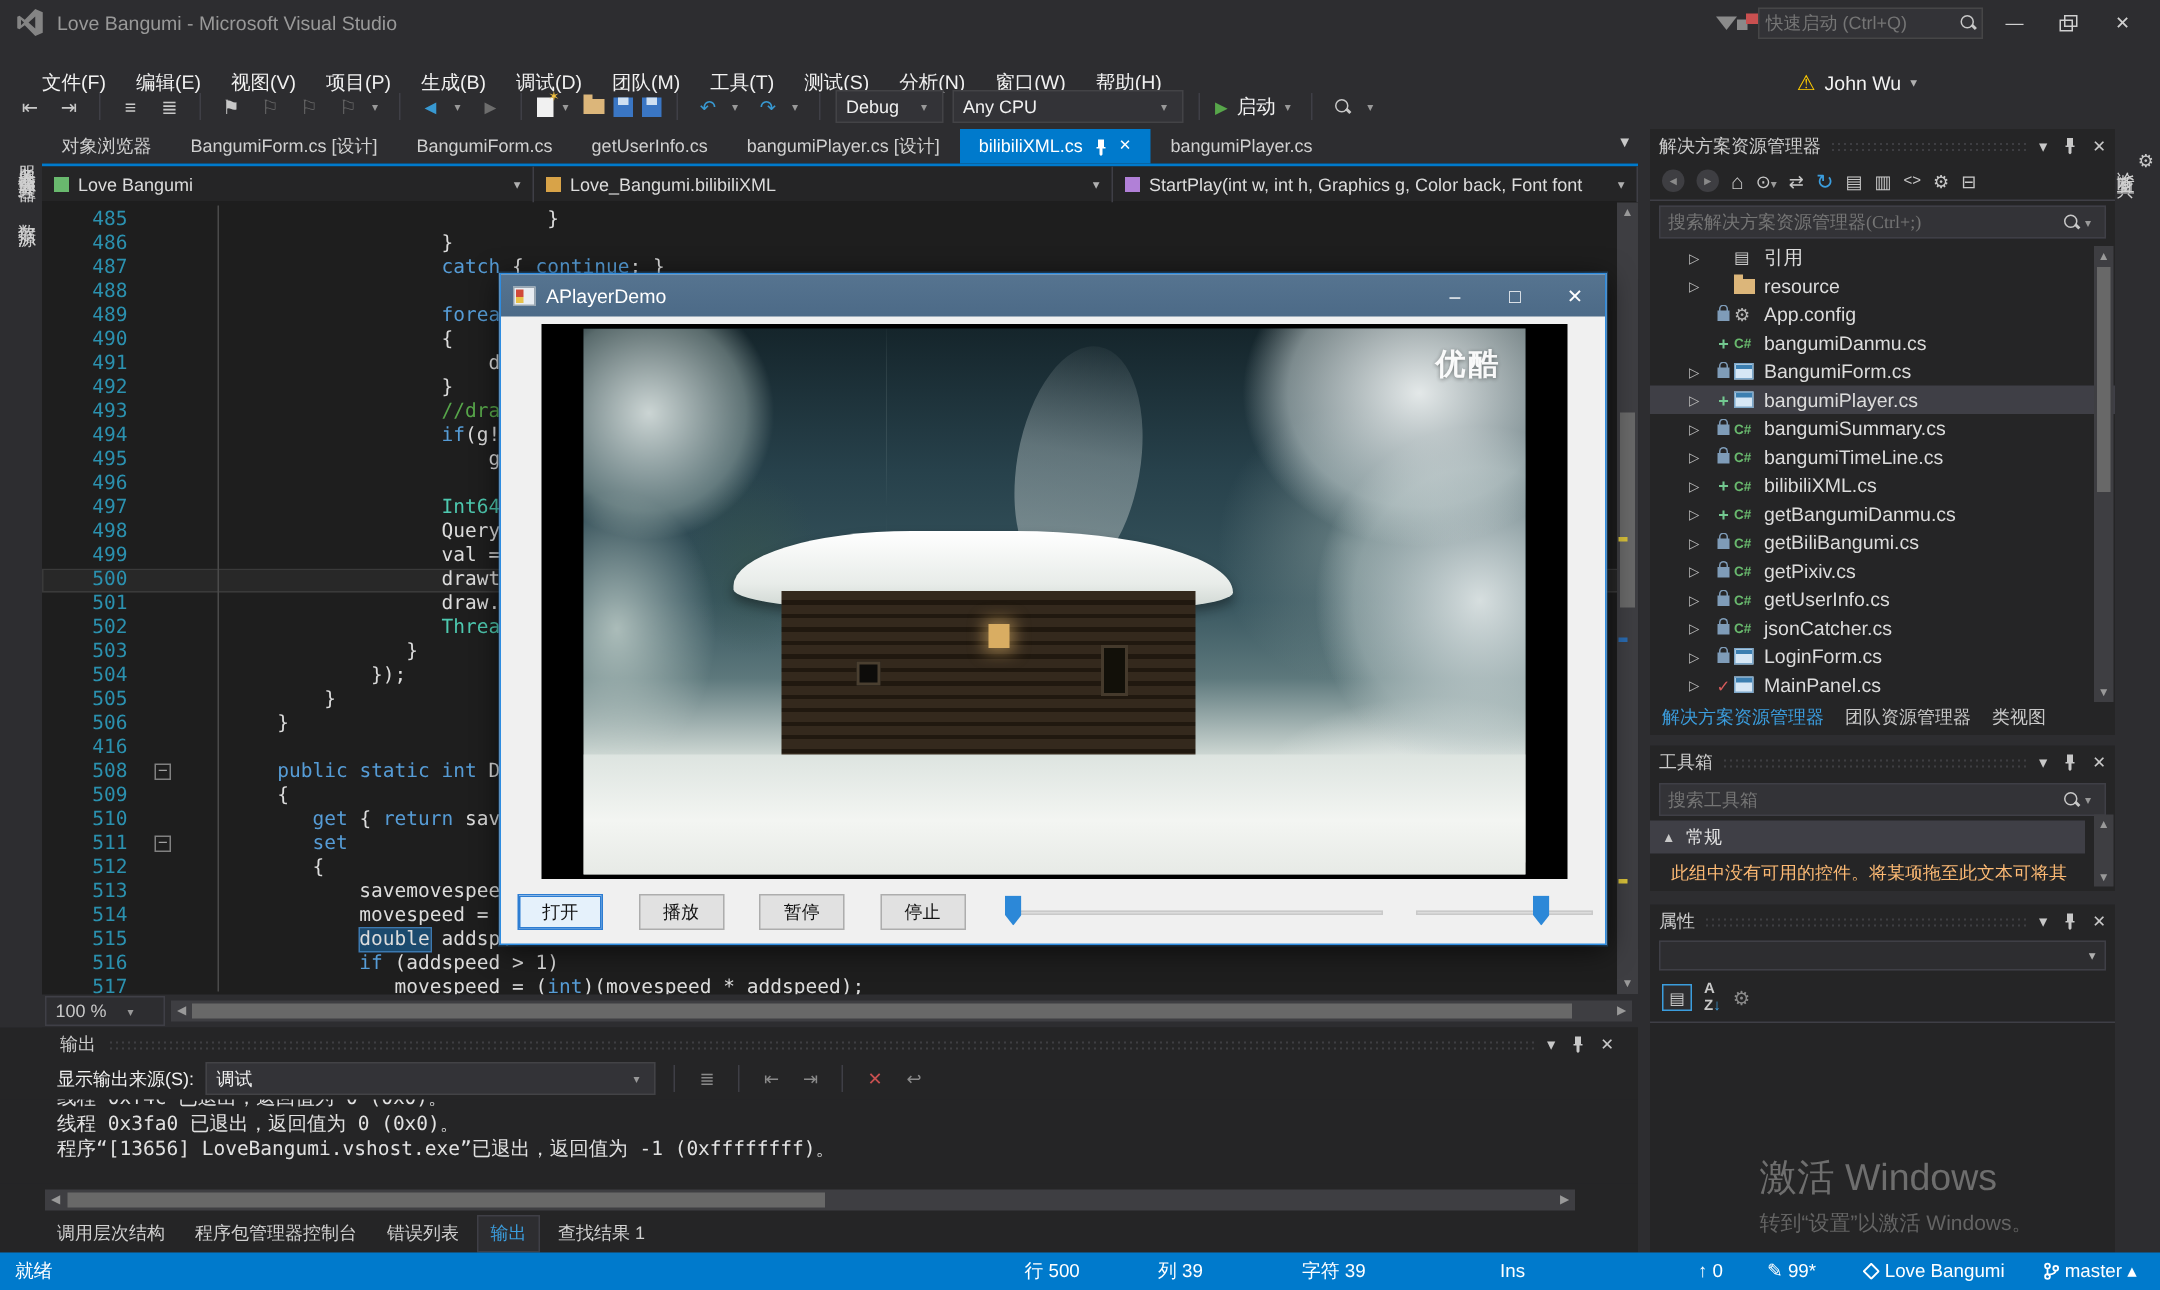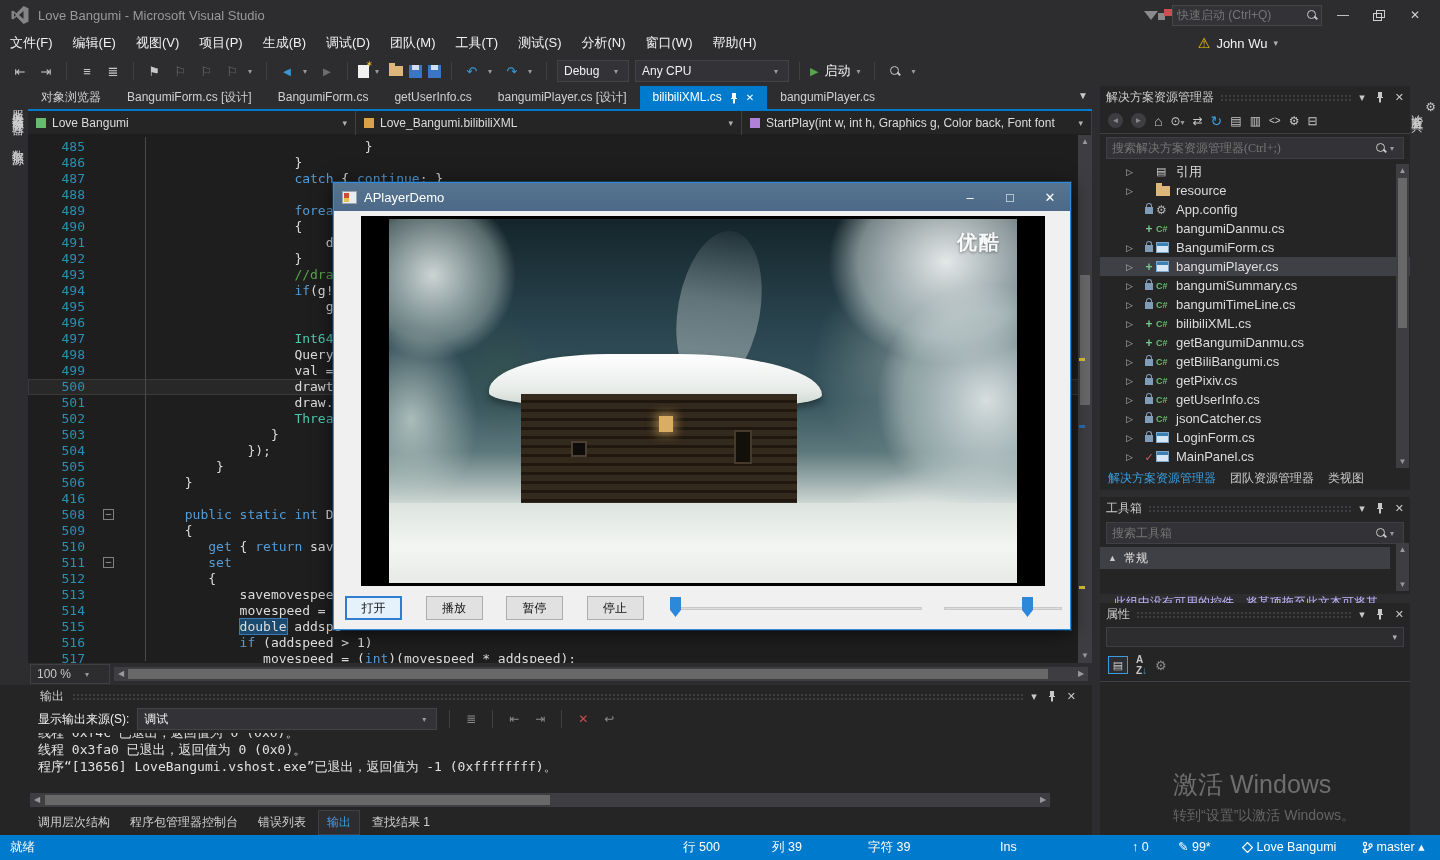--- a/index.html
+++ b/index.html
@@ -20,21 +20,21 @@
   .mag { width:10px; height:10px; position:relative; display:inline-block; }
   .mag::before{content:"";position:absolute;left:0;top:0;width:7px;height:7px;border:1.5px solid #c8c8c8;border-radius:50%;}
   .mag::after{content:"";position:absolute;left:7px;top:7px;width:4px;height:1.5px;background:#c8c8c8;transform:rotate(45deg);}
   .winbtns { display:flex; gap:2px; margin-left:4px;}
   .winbtn { width:34px; height:26px; display:flex; align-items:center; justify-content:center; color:#d0d0d0; font-size:12px; }
   .restico{width:12px;height:11px;position:relative;display:inline-block;}
   .restico i{position:absolute;left:0;bottom:0;width:9px;height:8px;border:1px solid #d0d0d0;}
   .restico b{position:absolute;right:0;top:0;width:9px;height:8px;border:1px solid #d0d0d0;}
 
   
-  .menubar { position:absolute; left:0; top:30px; width:1292px; height:26px; display:flex; align-items:center; padding-left:0; }
+  .menubar { position:absolute; left:0; top:42px; width:1292px; height:26px; display:flex; align-items:center; padding-left:18px; }
   .menu-item { padding:0 10px; height:26px; line-height:26px; color:#f1f1f1; font-size:13px; cursor:default; }
   .user-area { position:absolute; right:14px; top:0; height:26px; display:flex; align-items:center; gap:6px; color:#f1f1f1;}
   .warn { color:#fc0; font-size:14px; }
   .caret { color:#b0b0b0; font-size:9px; }
 
   
   .toolbar { position:absolute; left:0; top:56px; width:1440px; height:30px; display:flex; align-items:center; padding-left:10px; gap:6px;}
   .tbi { width:20px; height:20px; display:flex; align-items:center; justify-content:center; color:#c8c8c8; font-size:13px; }
   .tbi.dim { color:#6d6d6d; }
   .tbi.blue { color:#3899d2; }
@@ -158,21 +158,21 @@
   .ic-form { width:13px; height:11px; background:#d7e7f5; border:1px solid #7da7c9; box-shadow:inset 0 3px 0 #3c7fb1; display:inline-block;}
   .ic-ref { color:#c8c8c8; font-size:11px; }
   .ic-config { color:#b5b5b5; font-size:12px; }
   .pscroll { position:absolute; right:1px; width:13px; background:#3e3e42; }
   .pscroll .arr { position:absolute; left:0; width:13px; height:13px; color:#999; font-size:8px; text-align:center; line-height:13px; }
   .pscroll .thumb { position:absolute; left:2px; width:9px; background:#686868; }
   .setabs { display:flex; gap:14px; padding:4px 8px; font-size:12px; }
   .setab { color:#c8c8c8; } .setab.active { color:#3b9ddd; }
   .grouphdr { margin:2px 0 0 0; height:22px; background:#3f3f46; color:#e0e0e0; display:flex; align-items:center; padding:0 8px; gap:7px; font-size:12px;}
   .grouphdr .tri { font-size:9px; color:#c8c8c8; }
-  .tbx-empty { color:#c4b5fd; font-size:12px; padding:6px 8px 0 14px; line-height:15px; height:18px; overflow:hidden;margin-top:20px;}
+  .tbx-empty { color:#fdba74; font-size:12px; padding:6px 8px 0 14px; line-height:15px; height:18px; overflow:hidden;}
   .prop-combo { margin:2px 6px; height:20px; background:#2d2d30; border:1px solid #3f3f46; display:flex; align-items:center; justify-content:flex-end; padding:0 6px; color:#b0b0b0; font-size:9px; }
   .prop-tools { display:flex; align-items:center; gap:8px; padding:5px 8px; border-bottom:1px solid #3f3f46; }
   .cat-ic { width:20px; height:18px; border:1px solid #3b9ddd; display:flex; align-items:center; justify-content:center; color:#c8c8c8; font-size:11px; background:#2d2d30;}
   .az-ic { color:#c8c8c8; font-size:10px; font-weight:bold; } .az-ic b { color:#3b9ddd; }
   .activation { position:absolute; left:73px; top:84px; color:#6e6e6e; }
   .activation .l1 { font-size:25px; }
   .activation .l2 { font-size:14px; margin-top:6px; color:#646464;}
 
   
   .outpanel { position:absolute; left:0; top:685px; width:1092px; height:150px; background:#252526; }

